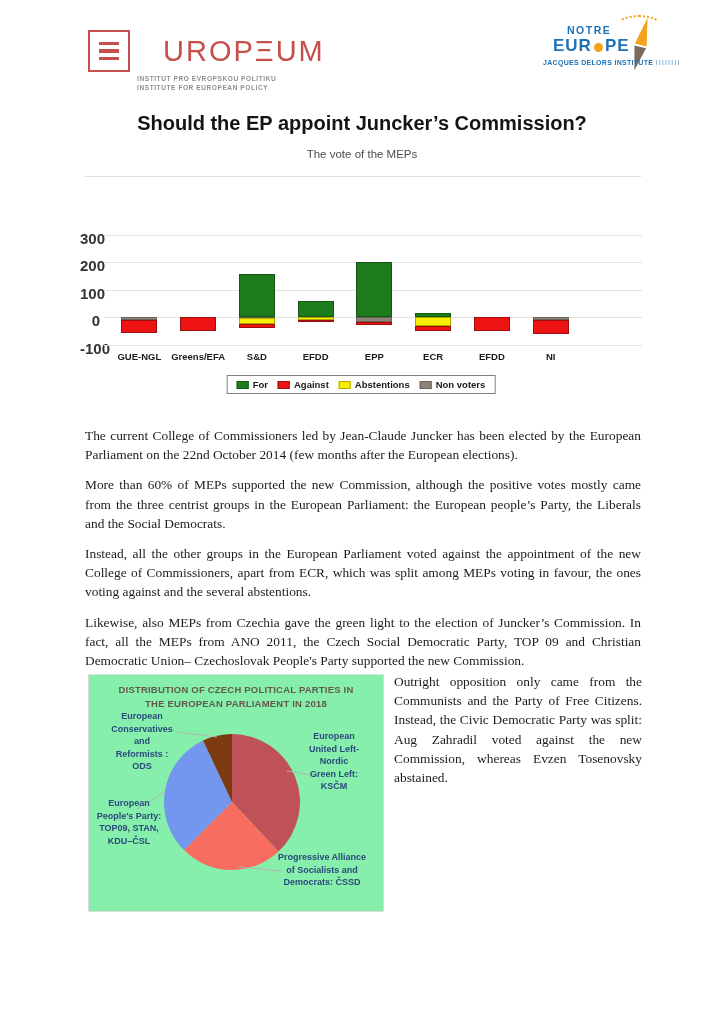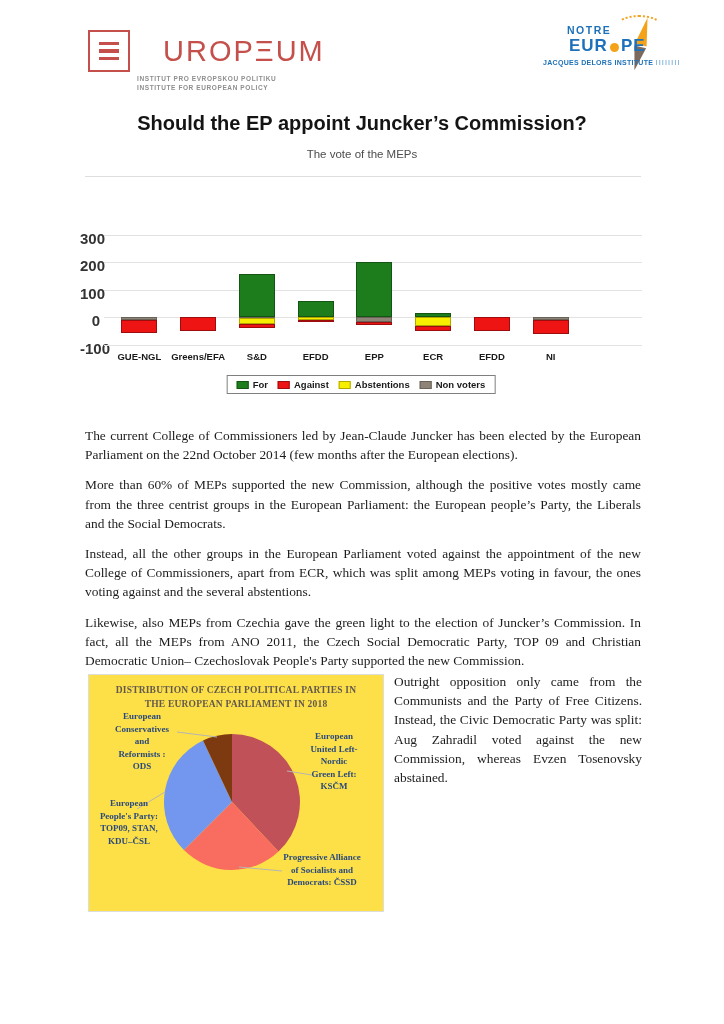--- a/index.html
+++ b/index.html
@@ -17,21 +17,21 @@
   .eu-sub{font-family:"Liberation Sans",sans-serif;font-size:6.5px;font-weight:bold;
           color:#8e8e8e;letter-spacing:0.6px;line-height:9px;margin-left:49px;margin-top:2px;}
 
   .notre{position:absolute;left:543px;top:24px;width:158px;font-family:"Liberation Sans",sans-serif;}
   .ne-arc{position:absolute;left:72px;top:-9px;width:44px;height:20px;
           border:2px dotted #f5a21b;border-color:#f5a21b transparent transparent transparent;
           border-radius:50%;}
   .ne-needle{position:absolute;left:86px;top:-8px;transform:rotate(14deg);}
   .ne-l1{position:relative;color:#1d71b8;font-weight:bold;font-size:10.5px;letter-spacing:1.5px;margin-left:24px;}
   .ne-l2{position:relative;color:#1d71b8;font-weight:bold;font-size:17px;letter-spacing:1px;
-         margin-left:26px;display:flex;align-items:center;}
+         margin-left:10px;display:flex;align-items:center;}
   .ne-dot{width:9px;height:9px;background:#f5a21b;border-radius:50%;display:inline-block;margin:2px 2px 0 2px;}
   .ne-l3{position:relative;color:#1d71b8;font-weight:bold;font-size:7px;letter-spacing:0.3px;
          margin-top:3px;white-space:nowrap;}
   .ne-ticks{color:#8db9dd;font-size:7px;letter-spacing:1.2px;}
 
   
   .doc-title{position:absolute;top:112px;left:0;width:100%;text-align:center;
              font-family:"Liberation Sans",sans-serif;font-weight:bold;font-size:20px;color:#141414;}
   .doc-subtitle{position:absolute;top:148px;left:0;width:100%;text-align:center;
              font-family:"Liberation Sans",sans-serif;font-size:11.5px;color:#4d4d4d;}
@@ -58,21 +58,21 @@
   
   #body-text{position:absolute;left:85px;top:426px;width:556px;font-size:13.4px;
              line-height:19.2px;text-align:justify;}
   #body-text p{margin:0 0 11px 0;}
   #right-col{position:absolute;left:394px;top:672px;width:248px;font-size:13.4px;
              line-height:19.2px;text-align:justify;}
   #right-col p{margin:0;}
 
   
   #pie-box{position:absolute;left:88px;top:674px;width:296px;height:238px;border:1px solid #ddd;
-           background:#fde047;box-sizing:border-box;font-family:Liberation Serif, serif;}
+           background:#86efac;box-sizing:border-box;font-family:Liberation Sans, sans-serif;}
   #pie-svg{position:absolute;left:0;top:0;}
   .pie-title{position:relative;text-align:center;font-size:9.5px;font-weight:bold;color:#63594d;
              line-height:14px;letter-spacing:0.2px;}
   .pie-title.first{margin-top:8px;}
   .pie-label{position:absolute;font-size:9px;font-weight:bold;color:#2b4a7d;text-align:center;
              line-height:12.5px;}
 </style>
 </head>
 <body>
 

